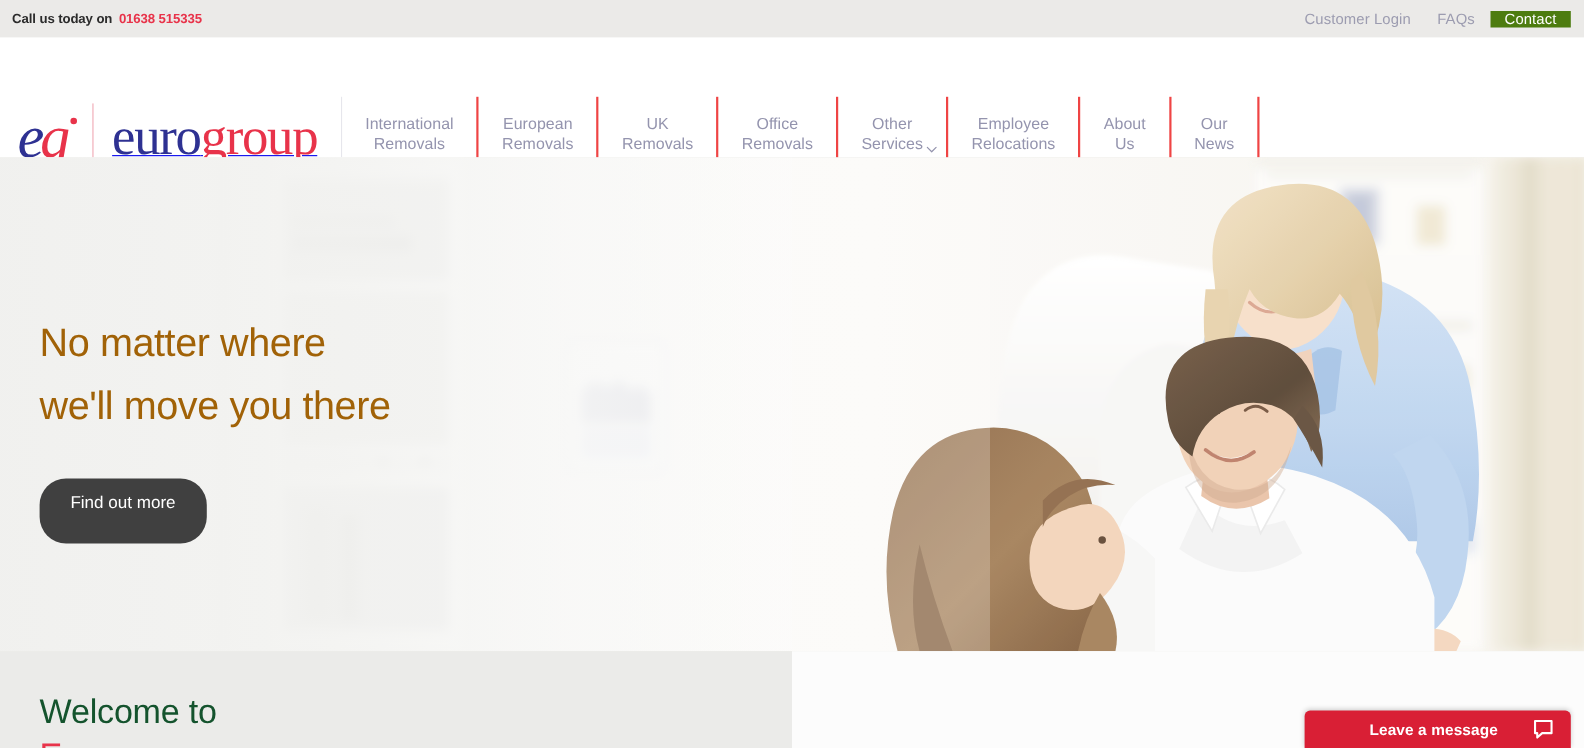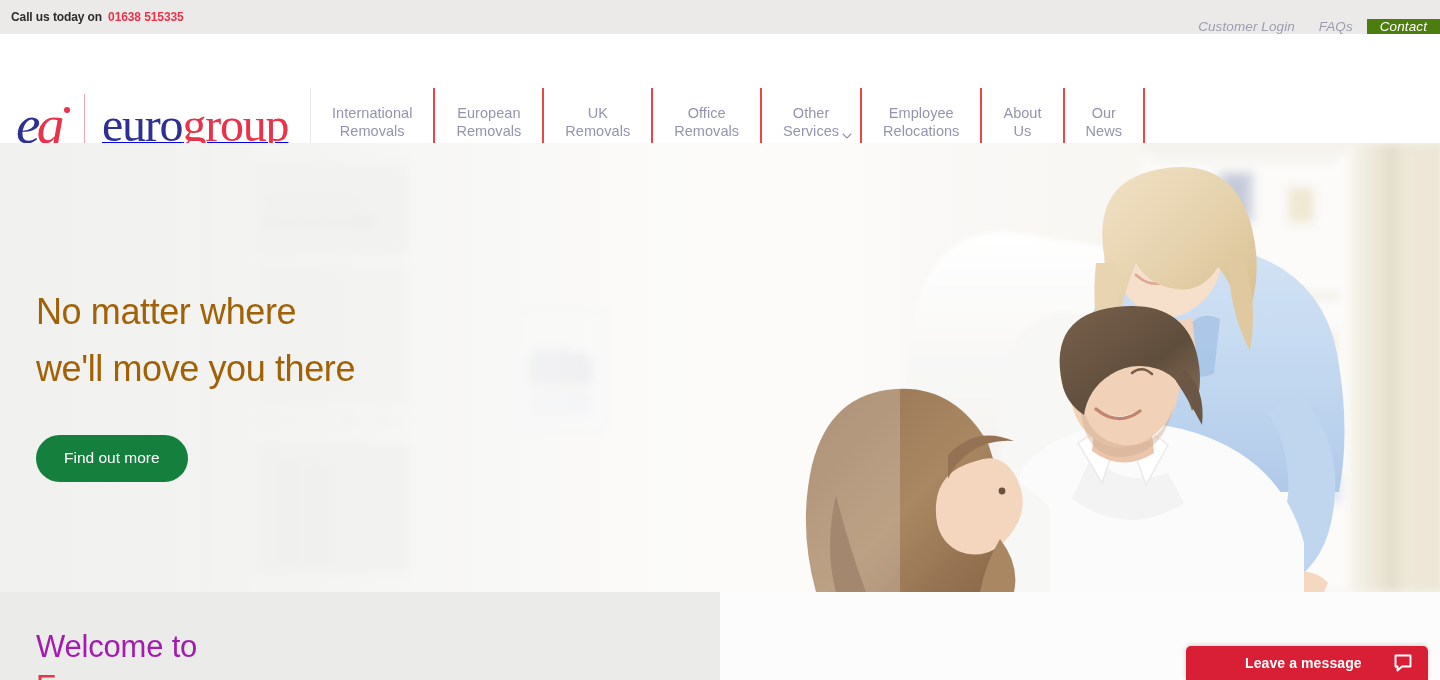--- a/index.html
+++ b/index.html
@@ -22,22 +22,22 @@
     position: absolute; left: 11px; top: 0; height: 34px;
     display: flex; align-items: center;
     font-size: 12px; font-weight: bold; color: #2b2b2b;
     letter-spacing: -0.1px;
   }
   .topbar-phone {
     color: #e8334a; font-weight: bold; margin-left: 6px;
     text-decoration: none;
   }
   .topbar-right {
-    position: absolute; right: 0; top: 0; height: 34px;
-    display: flex; align-items: flex-end; font-style: italic;
+    position: absolute; right: 12px; top: 0; height: 34px;
+    display: flex; align-items: center;
   }
   .topbar-link {
     display: flex; align-items: center;
     padding: 0 12px;
     font-size: 13.5px; color: #9c9cb0; text-decoration: none;
     letter-spacing: 0.1px;
   }
   .topbar-link.contact {
     background: #4d7c0f; color: #ffffff;
     padding: 0 13px; margin-left: 2px;
@@ -138,44 +138,44 @@
   .hero-title {
     color: #a16207;
     font-size: 36px; line-height: 57px;
     font-weight: normal;
     letter-spacing: -0.4px;
     white-space: pre-line;
   }
   .hero-cta {
     display: inline-block;
     margin-top: 38px;
-    background: #15803d;
+    background: #404040;
     color: #ffffff;
     font-size: 15.5px;
-    padding: 14px 28px 15px;
+    padding: 14px 28px 27px;
     border-radius: 24px;
     text-decoration: none;
     border: none; cursor: pointer;
     font-family: "Liberation Sans", sans-serif;
   }
 
   
   .below {
     position: absolute; top: 592px; left: 0;
     width: 1440px; height: 88px;
     background: #ebebe9;
   }
   .below-white {
     position: absolute; left: 720px; top: 0;
     width: 720px; height: 88px;
     background: #fcfcfc;
   }
   .welcome {
     position: absolute; left: 36px; top: 36px;
-    color: #a21caf;
+    color: #14532d;
     font-size: 31px; line-height: 38px;
     font-weight: normal;
     letter-spacing: -0.2px;
   }
   .welcome-sub {
     position: absolute; left: 36px; top: 76px;
     color: #e8334a;
     font-size: 31px; line-height: 38px;
     letter-spacing: -0.2px;
     overflow: hidden; height: 12px;

